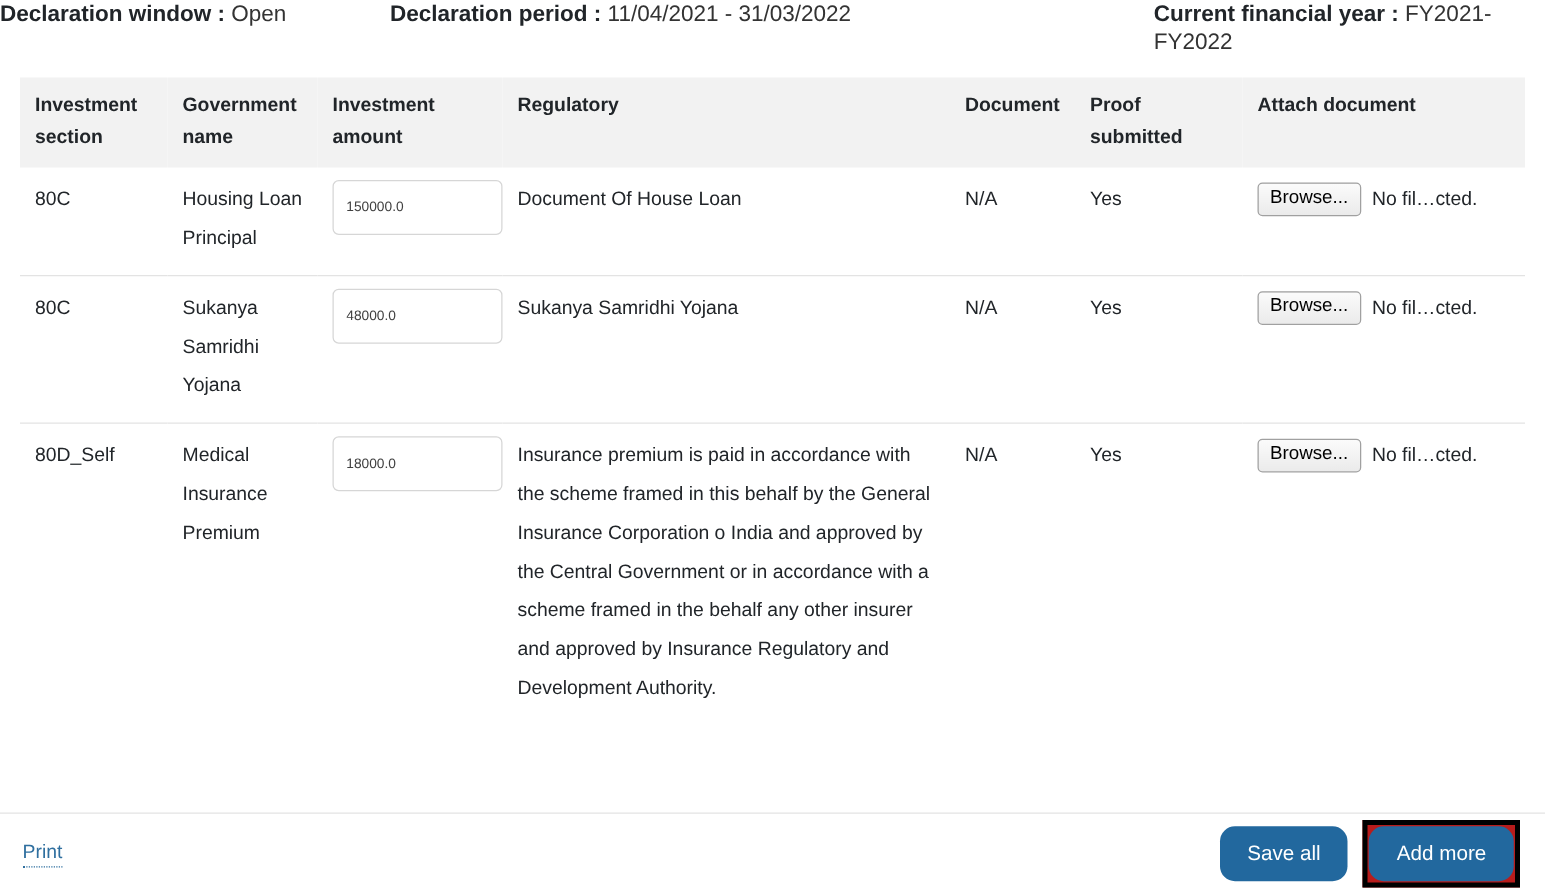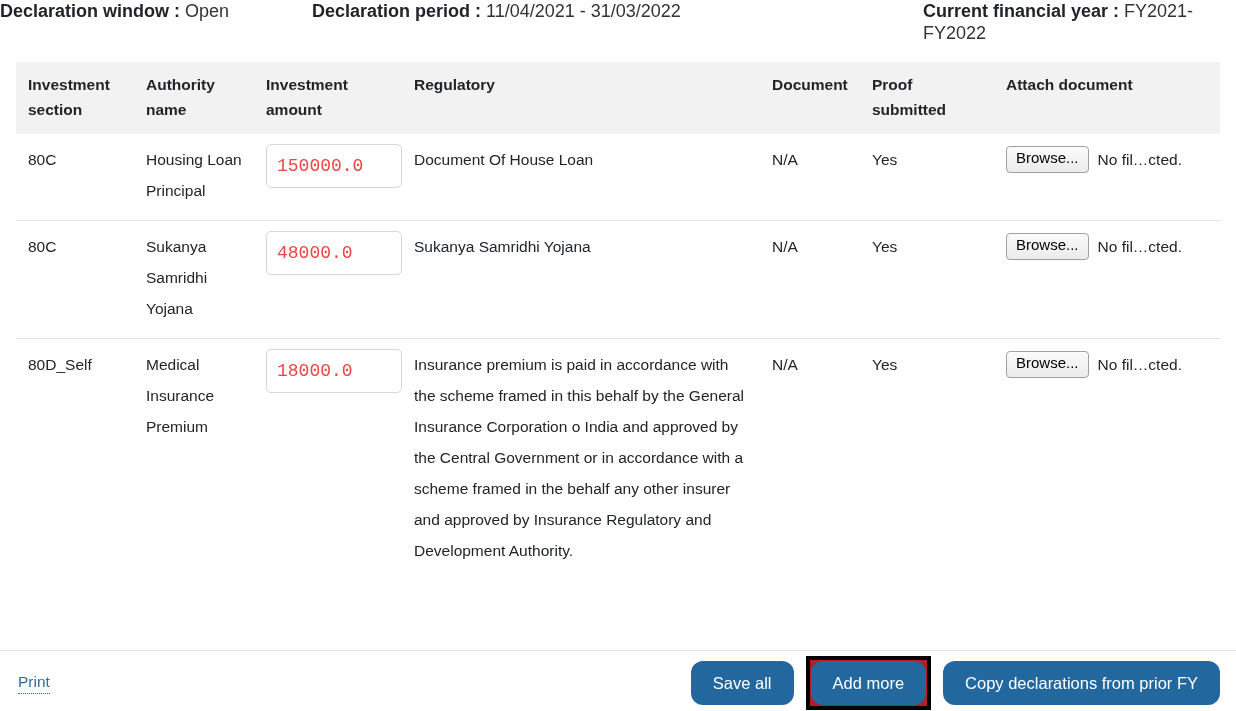--- a/index.html
+++ b/index.html
@@ -70,23 +70,23 @@
   .c-proof   { width: 134px; }
   .c-attach  { width: 226px; }
 
   td.c-amount { padding-top: 8px; }
 
   
   .amt-input {
     width: 136px;
     height: 44px;
     padding: 0 10px;
-    font-size: 18px;
-    font-family: Liberation Mono, monospace;
-    color: #ef4444;
+    font-size: 11px;
+    font-family: Liberation Sans, sans-serif;
+    color: #404040;
     background: #ffffff;
     border: 1px solid #d6d6d6;
     border-radius: 5px;
     outline: none;
     line-height: 42px;
   }
 
   
   .file-row {
     display: flex;
@@ -190,21 +190,21 @@
       <span class="meta-value">FY2021-FY2022</span>
     </div>
 
   </div>
 
   <div class="table-wrap">
     <table class="decl">
       <thead>
         <tr>
           <th class="c-section">Investment section</th>
-          <th class="c-name">Authority name</th>
+          <th class="c-name">Government name</th>
           <th class="c-amount">Investment amount</th>
           <th class="c-desc">Regulatory</th>
           <th class="c-doc">Document</th>
           <th class="c-proof">Proof submitted</th>
           <th class="c-attach">Attach document</th>
         </tr>
       </thead>
       <tbody>
 
         <tr>
@@ -264,16 +264,15 @@
 
   <div class="footer-rule"></div>
 
   <a class="print-link" href="#">Print</a>
 
   <div class="btn-bar">
     <button class="btn">Save all</button>
     <span class="focus-ring">
       <button class="btn">Add more</button>
     </span>
-    <button class="btn">Copy declarations from prior FY</button>
   </div>
 
 </div>
 
 </body></html>

